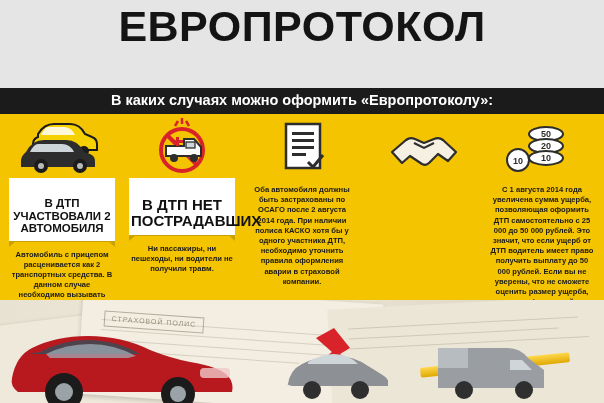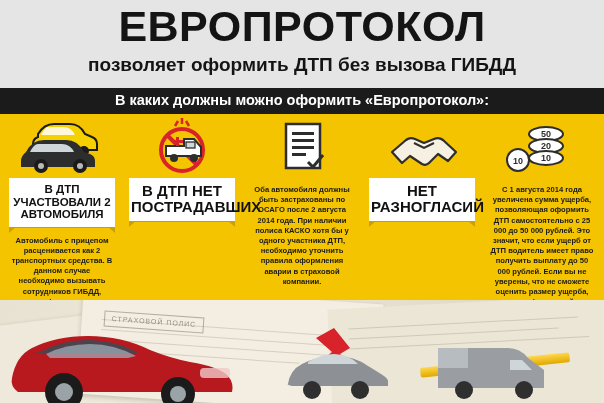--- a/index.html
+++ b/index.html
@@ -53,21 +53,21 @@
 
   .iconbox{
     position:relative;width:112px;height:58px;margin:0 auto;
   }
   .icon-svg{display:block;margin:0 auto;}
 
   
   .ribbon{
     position:relative;margin:2px auto 0;width:106px;min-height:26px;
     background:#ffffff;
-    padding:5px 2px 6px;
+    padding:19px 2px 6px;
     box-sizing:border-box;
     box-shadow:0 1px 0 rgba(0,0,0,.18);
   }
   .ribbon:before,.ribbon:after{
     content:"";position:absolute;bottom:-6px;width:0;height:0;
     border-style:solid;
   }
   .ribbon:before{left:0;border-width:0 0 6px 7px;border-color:transparent transparent transparent #c9a100;}
   .ribbon:after{right:0;border-width:0 7px 6px 0;border-color:transparent #c9a100 transparent transparent;}
   .ribbon-text{
@@ -126,25 +126,24 @@
   .greycar{position:absolute;left:278px;top:40px;}
   .greyvan{position:absolute;left:430px;top:36px;}
 </style>
 </head>
 <body>
 
 <div class="poster">
 
   <div class="header">
     <div class="title">ЕВРОПРОТОКОЛ</div>
-    <div class="subtitle">позволяет оформить ДТП без вызова ГИБДД</div>
   </div>
 
   <div class="band"></div>
-  <div class="band-text">В каких должны можно оформить «Европротокол»:</div>
+  <div class="band-text">В каких случаях можно оформить «Европротоколу»:</div>
 
   <div class="cols">
 
     <div class="col c0">
       <div class="iconbox">
         <svg class="icon-svg" width="108" height="58" viewBox="0 0 108 58">
 
           <path d="M30 16 q6-10 16-10 h16 q10 0 15 10 l7 3 q5 2 5 7 v6 h-64 v-6 q0-5 5-7z" fill="#f5d100" stroke="#1b1b1b" stroke-width="2"></path>
           <path d="M40 9 h16 q7 0 11 8 h-34 q4-8 7-8z" fill="#ffffff" opacity=".85"></path>
           <circle cx="40" cy="33" r="5" fill="#1b1b1b"></circle>
@@ -177,20 +176,21 @@
           <path d="M38 28 h18 v-7 h10 l7 8 v9 h-35z" fill="#ffffff" stroke="#2d2d2d" stroke-width="2"></path>
           <rect x="58" y="24" width="9" height="6" fill="#cfd6da" stroke="#2d2d2d" stroke-width="1.3"></rect>
           <circle cx="46" cy="40" r="4" fill="#2d2d2d"></circle>
           <circle cx="66" cy="40" r="4" fill="#2d2d2d"></circle>
           <path d="M44 22 h4 v-3 h3 v3 h4 v3 h-4 v3 h-3 v-3 h-4z" fill="#d8232a"></path>
         </svg>
       </div>
       <div class="ribbon">
         <span class="ribbon-text big">В ДТП НЕТ ПОСТРАДАВШИХ</span>
       </div>
+      <div class="body-text">Ни пассажиры, ни пешеходы, ни водители не получили травм.</div>
     </div>
 
     <div class="col c2">
       <div class="iconbox">
         <svg class="icon-svg" width="108" height="58" viewBox="0 0 108 58">
           <rect x="38" y="6" width="34" height="44" fill="#ffffff" stroke="#2d2d2d" stroke-width="2.5"></rect>
           <g fill="#2d2d2d">
             <rect x="44" y="14" width="22" height="3"></rect>
             <rect x="44" y="21" width="22" height="3"></rect>
             <rect x="44" y="28" width="22" height="3"></rect>
@@ -201,23 +201,20 @@
       </div>
       <div class="body-text">Оба автомобиля должны быть застрахованы по ОСАГО после 2 августа 2014 года. При наличии полиса КАСКО хотя бы у одного участника ДТП, необходимо уточнить правила оформления аварии в страховой компании.</div>
     </div>
 
     <div class="col c3">
       <div class="iconbox">
         <svg class="icon-svg" width="108" height="58" viewBox="0 0 108 58">
           <path d="M24 34 l14-12 q4-3 9-1 l9 4 l10-4 q5-2 9 1 l13 12 l-8 9 l-10-7 l-9 9 q-3 3-7 1 l-12-8 l-8 7z" fill="#f5f0e2" stroke="#2d2d2d" stroke-width="2.2" stroke-linejoin="round"></path>
           <path d="M46 25 l10 5 l10-5" fill="none" stroke="#2d2d2d" stroke-width="2"></path>
         </svg>
-      </div>
-      <div class="ribbon">
-        <span class="ribbon-text big">НЕТ РАЗНОГЛАСИЙ</span>
       </div>
     </div>
 
     <div class="col c4">
       <div class="iconbox">
         <svg class="icon-svg" width="108" height="58" viewBox="0 0 108 58">
           <g stroke="#2d2d2d" stroke-width="2">
             <ellipse cx="58" cy="16" rx="17" ry="7" fill="#ffffff"></ellipse>
             <ellipse cx="58" cy="28" rx="17" ry="7" fill="#ffffff"></ellipse>
             <ellipse cx="58" cy="40" rx="17" ry="7" fill="#ffffff"></ellipse>

